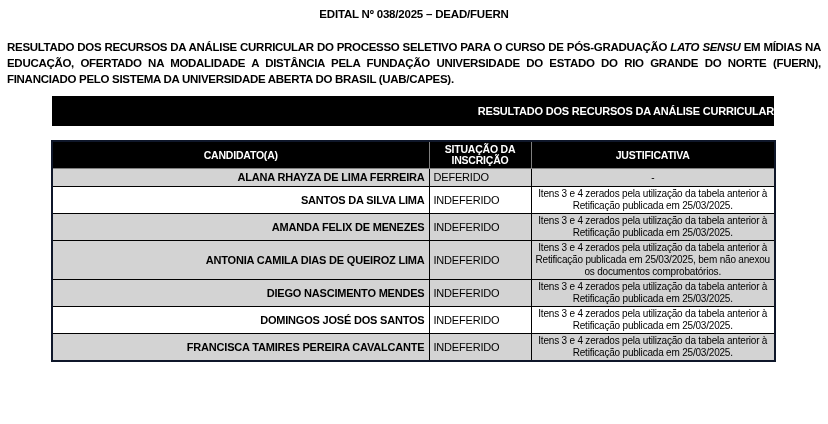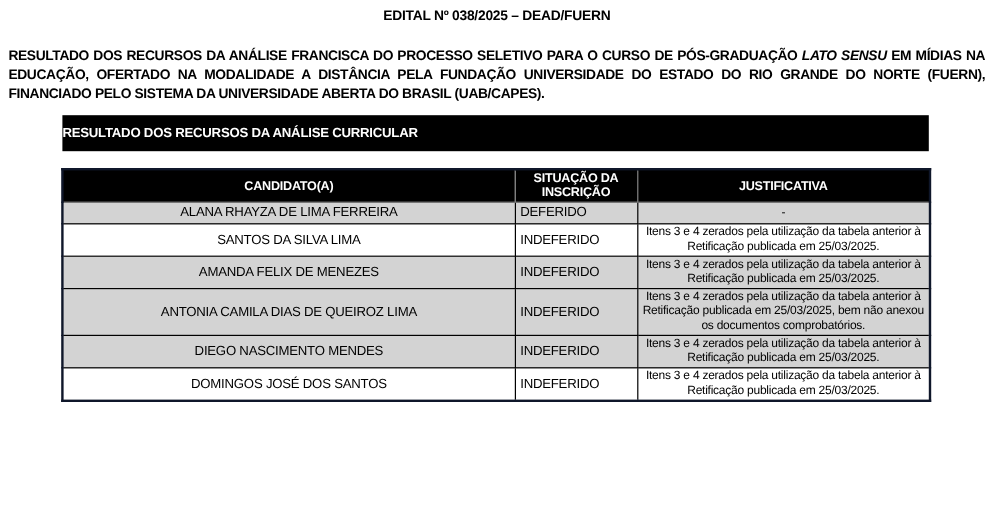--- a/index.html
+++ b/index.html
@@ -29,21 +29,21 @@
   .intro .italic { font-style: italic; }
   .banner {
     margin: 9px 0 8px 52px;
     width: 722px;
     height: 30px;
     line-height: 30px;
     background: #000000;
     color: #ffffff;
     font-size: 11px;
     font-weight: bold;
-    text-align: left;
+    text-align: right;
     letter-spacing: -0.2px;
   }
   table.results {
     margin: 14px 0 0 51px;
     width: 723px;
     border-collapse: collapse;
     border: 2px solid #0f172a;
     table-layout: fixed;
   }
   col.c-name   { width: 377px; }
@@ -64,35 +64,35 @@
   }
   td {
     border: 1px solid #000000;
     font-size: 11px;
     line-height: 13px;
     padding: 2px 4px;
     vertical-align: middle;
     letter-spacing: -0.2px;
   }
   tr.alt td { background: #d3d3d3; }
-  td.name-cell { text-align: center; }
+  td.name-cell { text-align: right; font-weight: bold; }
   td.status-cell { text-align: left; }
   td.just-cell {
     text-align: center;
     font-size: 10px;
     line-height: 12px;
     padding: 1px 2px;
   }
 </style>
 </head>
 <body>
 
 <div class="doc-title">EDITAL Nº 038/2025 – DEAD/FUERN</div>
 
-<p class="intro"><span>RESULTADO DOS RECURSOS DA ANÁLISE FRANCISCA DO PROCESSO SELETIVO PARA O CURSO DE PÓS-GRADUAÇÃO </span><span class="italic">LATO SENSU</span><span> EM MÍDIAS NA EDUCAÇÃO, OFERTADO NA MODALIDADE A DISTÂNCIA PELA FUNDAÇÃO UNIVERSIDADE DO ESTADO DO RIO GRANDE DO NORTE (FUERN), FINANCIADO PELO SISTEMA DA UNIVERSIDADE ABERTA DO BRASIL (UAB/CAPES).</span></p>
+<p class="intro"><span>RESULTADO DOS RECURSOS DA ANÁLISE CURRICULAR DO PROCESSO SELETIVO PARA O CURSO DE PÓS-GRADUAÇÃO </span><span class="italic">LATO SENSU</span><span> EM MÍDIAS NA EDUCAÇÃO, OFERTADO NA MODALIDADE A DISTÂNCIA PELA FUNDAÇÃO UNIVERSIDADE DO ESTADO DO RIO GRANDE DO NORTE (FUERN), FINANCIADO PELO SISTEMA DA UNIVERSIDADE ABERTA DO BRASIL (UAB/CAPES).</span></p>
 
 <div class="banner">RESULTADO DOS RECURSOS DA ANÁLISE CURRICULAR</div>
 
 <table class="results">
   <colgroup>
       <col class="c-name">
       <col class="c-status">
       <col class="c-just">
     </colgroup>
   <thead>
@@ -126,14 +126,19 @@
     <tr class="alt">
       <td class="name-cell">DIEGO NASCIMENTO MENDES</td>
       <td class="status-cell">INDEFERIDO</td>
       <td class="just-cell">Itens 3 e 4 zerados pela utilização da tabela anterior à Retificação publicada em 25/03/2025.</td>
     </tr>
     <tr>
       <td class="name-cell">DOMINGOS JOSÉ DOS SANTOS</td>
       <td class="status-cell">INDEFERIDO</td>
       <td class="just-cell">Itens 3 e 4 zerados pela utilização da tabela anterior à Retificação publicada em 25/03/2025.</td>
     </tr>
+    <tr class="alt">
+      <td class="name-cell">FRANCISCA TAMIRES PEREIRA CAVALCANTE</td>
+      <td class="status-cell">INDEFERIDO</td>
+      <td class="just-cell">Itens 3 e 4 zerados pela utilização da tabela anterior à Retificação publicada em 25/03/2025.</td>
+    </tr>
   </tbody>
 </table>
 
 </body></html>

